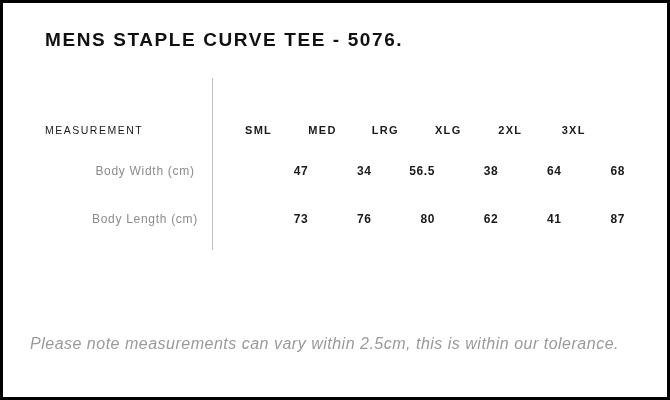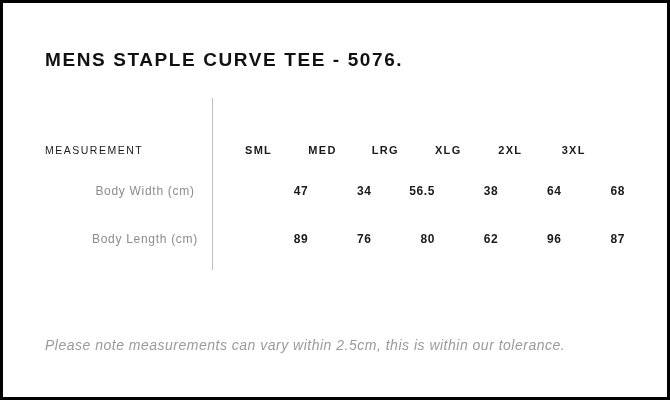--- a/index.html
+++ b/index.html
@@ -21,21 +21,21 @@
     box-sizing: border-box;
     border: 3px solid #000000;
     background: #ffffff;
   }
   .inner {
     position: absolute;
     left: 0;
     top: 0;
     right: 0;
     bottom: 0;
-    padding: 40px 42px 0 42px;
+    padding: 20px 42px 0 42px;
     box-sizing: border-box;
   }
   .title {
     font-size: 19px;
     font-weight: bold;
     letter-spacing: 1.6px;
     color: #111111;
     margin: 0;
     padding-top: 6px;
     text-transform: uppercase;
@@ -96,23 +96,23 @@
   td.cell-value {
     text-align: right;
     font-size: 12px;
     font-weight: bold;
     letter-spacing: 0.6px;
     color: #1a1a1a;
     height: 48px;
   }
   .note {
     position: absolute;
-    left: 42px;
+    left: 27px;
     bottom: 44px;
-    font-size: 14px;
+    font-size: 16px;
     font-style: italic;
     letter-spacing: 0.5px;
     color: #9a9a9a;
   }
 </style>
 </head>
 <body>
 
 <div class="page">
   <div class="inner">
@@ -148,25 +148,25 @@
             <td class="row-label">Body Width (cm)</td>
             <td class="cell-value">47</td>
             <td class="cell-value">34</td>
             <td class="cell-value">56.5</td>
             <td class="cell-value">38</td>
             <td class="cell-value">64</td>
             <td class="cell-value">68</td>
           </tr>
           <tr>
             <td class="row-label">Body Length (cm)</td>
-            <td class="cell-value">89</td>
+            <td class="cell-value">73</td>
             <td class="cell-value">76</td>
             <td class="cell-value">80</td>
             <td class="cell-value">62</td>
-            <td class="cell-value">96</td>
+            <td class="cell-value">41</td>
             <td class="cell-value">87</td>
           </tr>
         </tbody>
       </table>
     </div>
 
   </div>
 
   <div class="note">Please note measurements can vary within 2.5cm, this is within our tolerance.</div>
 </div>

